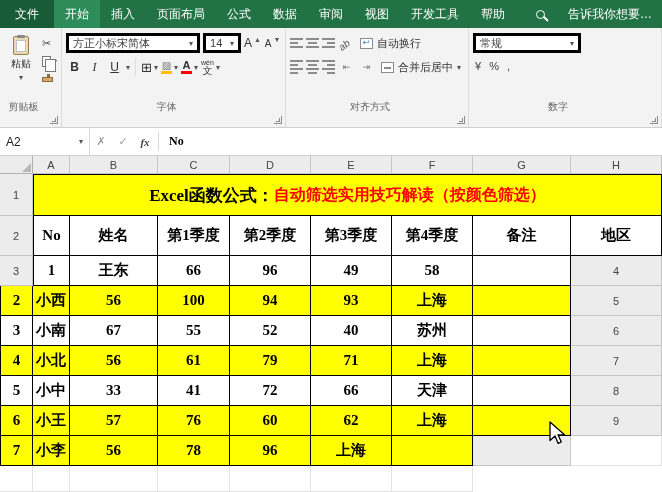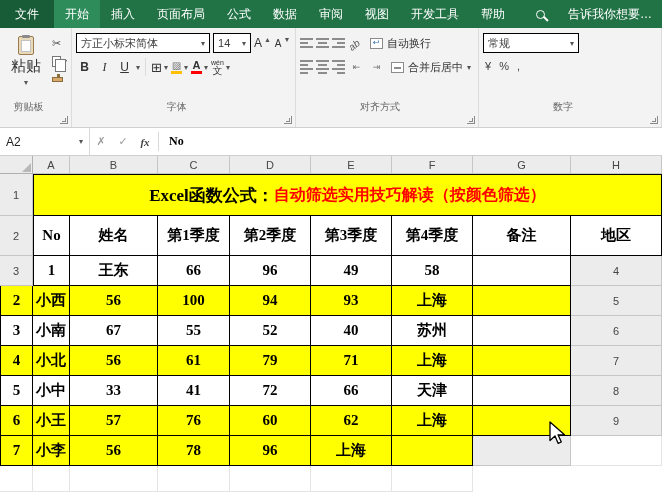--- a/index.html
+++ b/index.html
@@ -21,34 +21,34 @@
   .group:last-child { flex:1 1 auto; }
   .glabel { position:absolute; bottom:13px; left:0; right:14px; text-align:center; font-size:10px; color:#666; }
   .launcher { position:absolute; right:3px; bottom:3px; width:8px; height:8px; border-right:1px solid #8a8a8a; border-bottom:1px solid #8a8a8a; }
   .launcher::before { content:''; position:absolute; right:1px; bottom:1px; width:3px; height:3px; border-right:1px solid #8a8a8a; border-bottom:1px solid #8a8a8a; }
 
   .cliprow { display:flex; gap:4px; }
   .paste-btn { display:flex; flex-direction:column; align-items:center; gap:2px; padding:5px 7px 0 7px; }
   .clipboard-icon { width:16px; height:19px; border:1px solid #9a7b4f; background:#e8d9b8; border-radius:2px; position:relative; }
   .clipboard-icon::before { content:''; position:absolute; left:3px; top:-2px; width:8px; height:3px; background:#8a8a8a; border-radius:1px; }
   .clipboard-icon::after { content:''; position:absolute; left:2px; top:3px; right:2px; bottom:2px; background:#fff; border:1px solid #c2c2c2; }
-  .paste-label { font-size:15px; color:#333; }
+  .paste-label { font-size:10px; color:#333; }
   .mini-col { display:flex; flex-direction:column; gap:5px; padding-top:6px; }
   .mini { height:13px; display:flex; align-items:center; font-size:11px; color:#555; gap:2px; }
   .copy-ic { width:9px; height:11px; border:1px solid #777; background:#fff; position:relative; }
   .copy-ic::after { content:''; position:absolute; left:2px; top:2px; width:9px; height:11px; border:1px solid #777; background:#fff; }
   .paint-ic { width:11px; height:5px; background:#d7a86a; border:1px solid #8a6d3b; position:relative; }
   .paint-ic::before { content:''; position:absolute; left:4px; top:-4px; width:3px; height:4px; background:#8a6d3b; }
 
   .frow { display:flex; align-items:center; gap:3px; height:24px; }
-  .combo { display:flex; align-items:center; justify-content:space-between; background:#fff; border:1px solid #000000; height:20px; font-size:11px; padding:0 4px; gap:4px; white-space:nowrap; overflow:hidden; }
+  .combo { display:flex; align-items:center; justify-content:space-between; background:#fff; border:3px solid #000000; height:20px; font-size:11px; padding:0 4px; gap:4px; white-space:nowrap; overflow:hidden; }
   .caret { font-size:8px; color:#555; flex:0 0 auto; }
   .fontname { width:134px; }
   .fontsize { width:38px; }
-  .numfmt { width:96px; }
+  .numfmt { width:108px; }
   .abtn { height:20px; min-width:17px; display:flex; align-items:center; justify-content:center; font-size:12px; color:#333; gap:2px; }
   .bold { font-weight:bold; }
   .ital { font-style:italic; font-family:"Liberation Serif","DejaVu Serif",serif; }
   .uline { text-decoration:underline; }
   .supc { font-size:7px; margin-top:-8px; color:#555; }
   .stack { display:flex; flex-direction:column; align-items:center; line-height:9px; }
   .colorbar { display:block; width:11px; height:3px; margin-top:1px; }
   .phon-top { font-size:7px; line-height:7px; color:#333; }
   .phon-bot { font-size:10px; line-height:10px; }
   .vdiv { width:1px; height:18px; background:#dcdcdc; margin:0 2px; }

